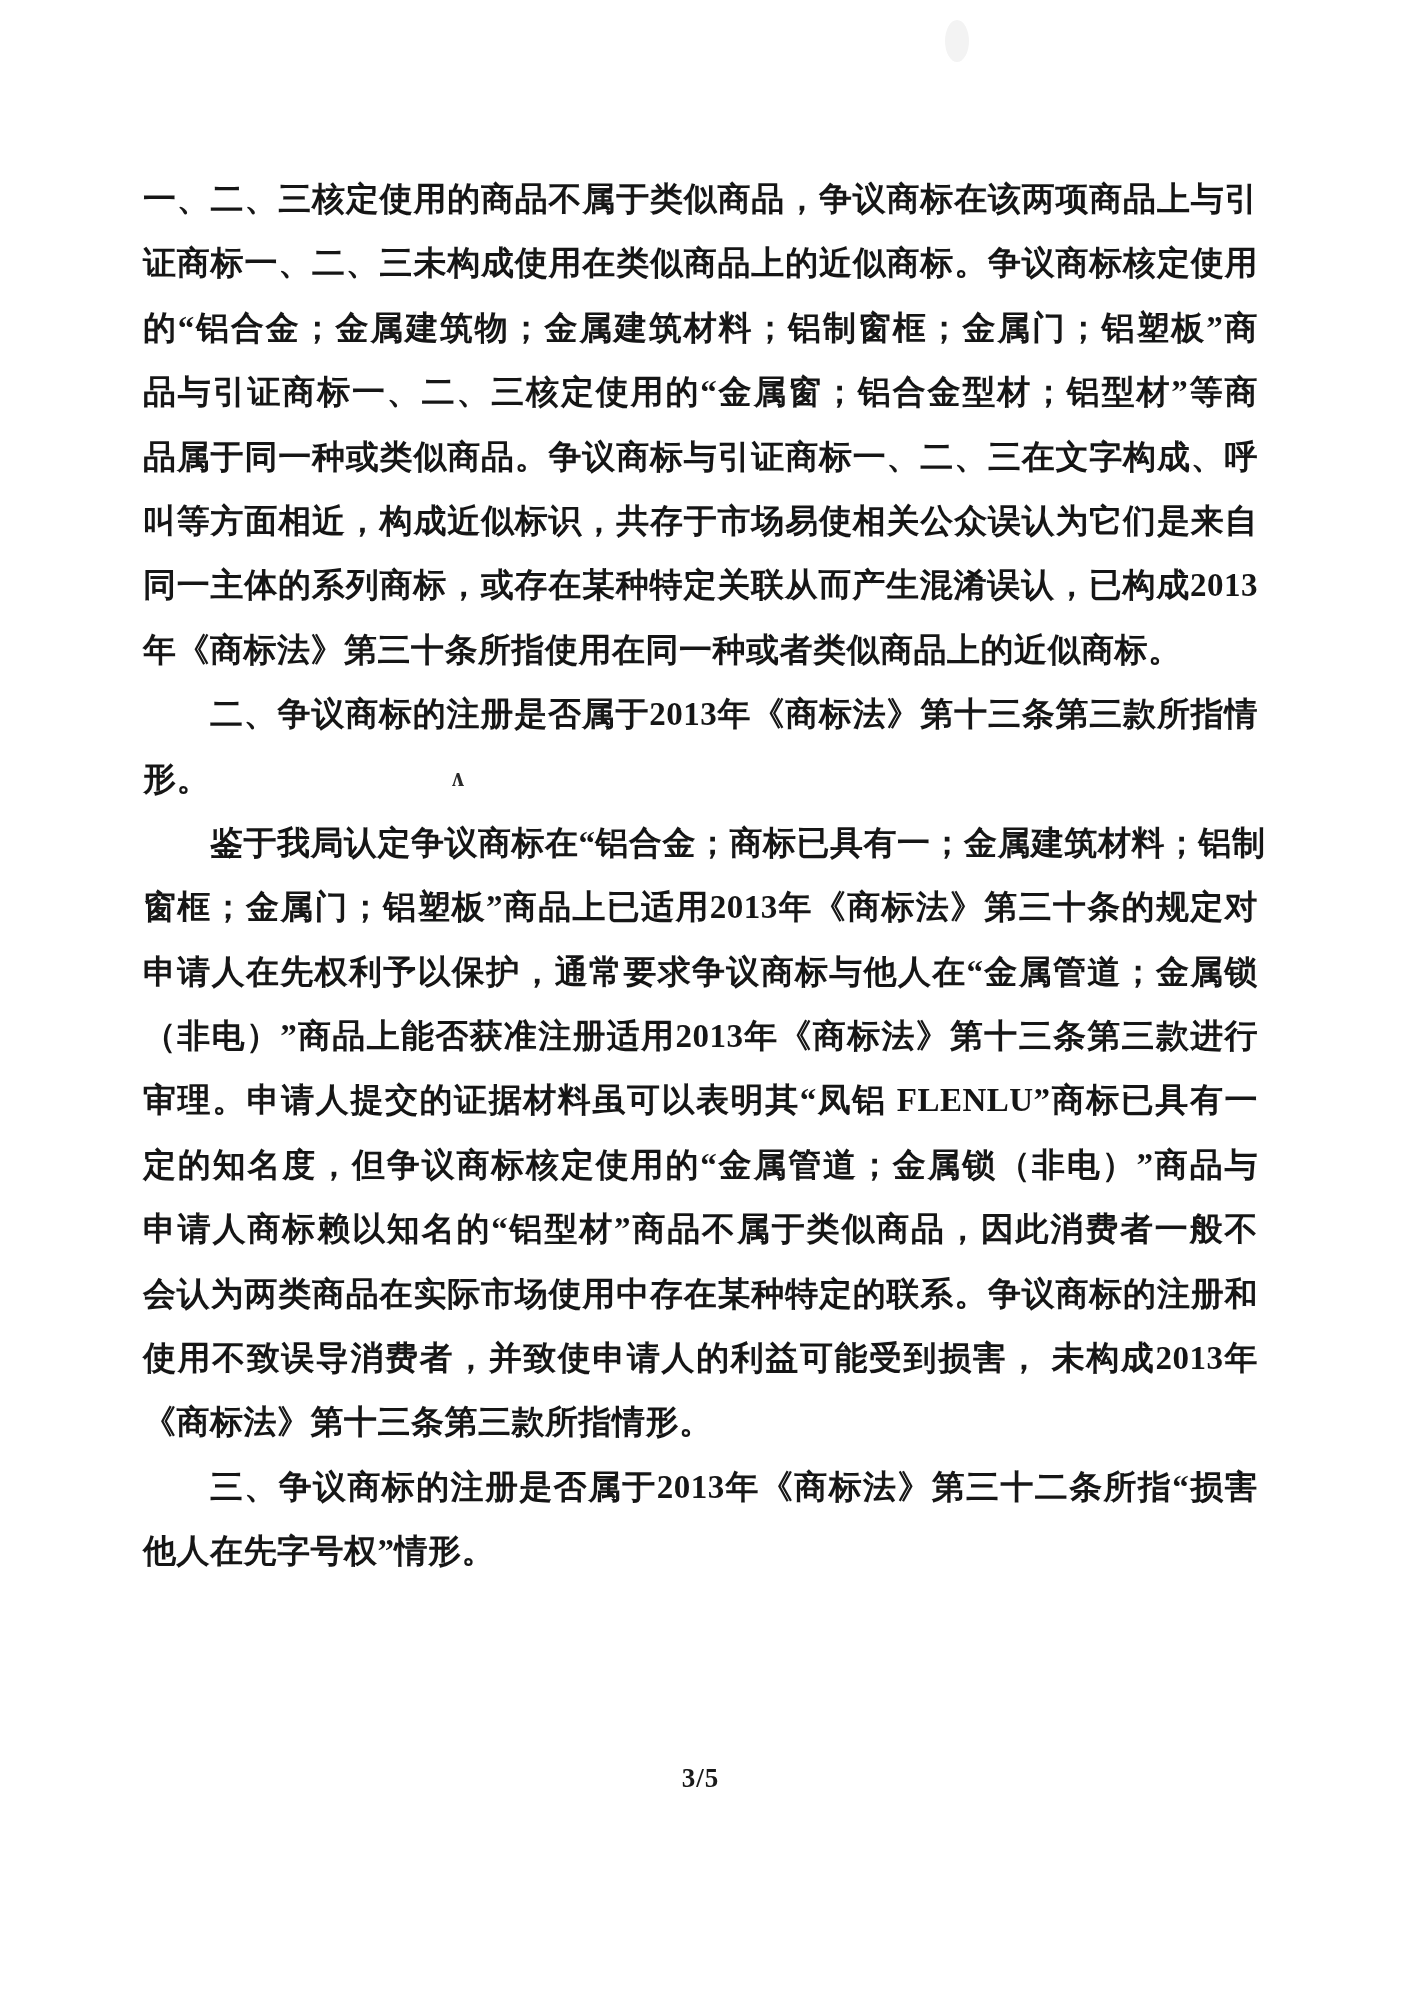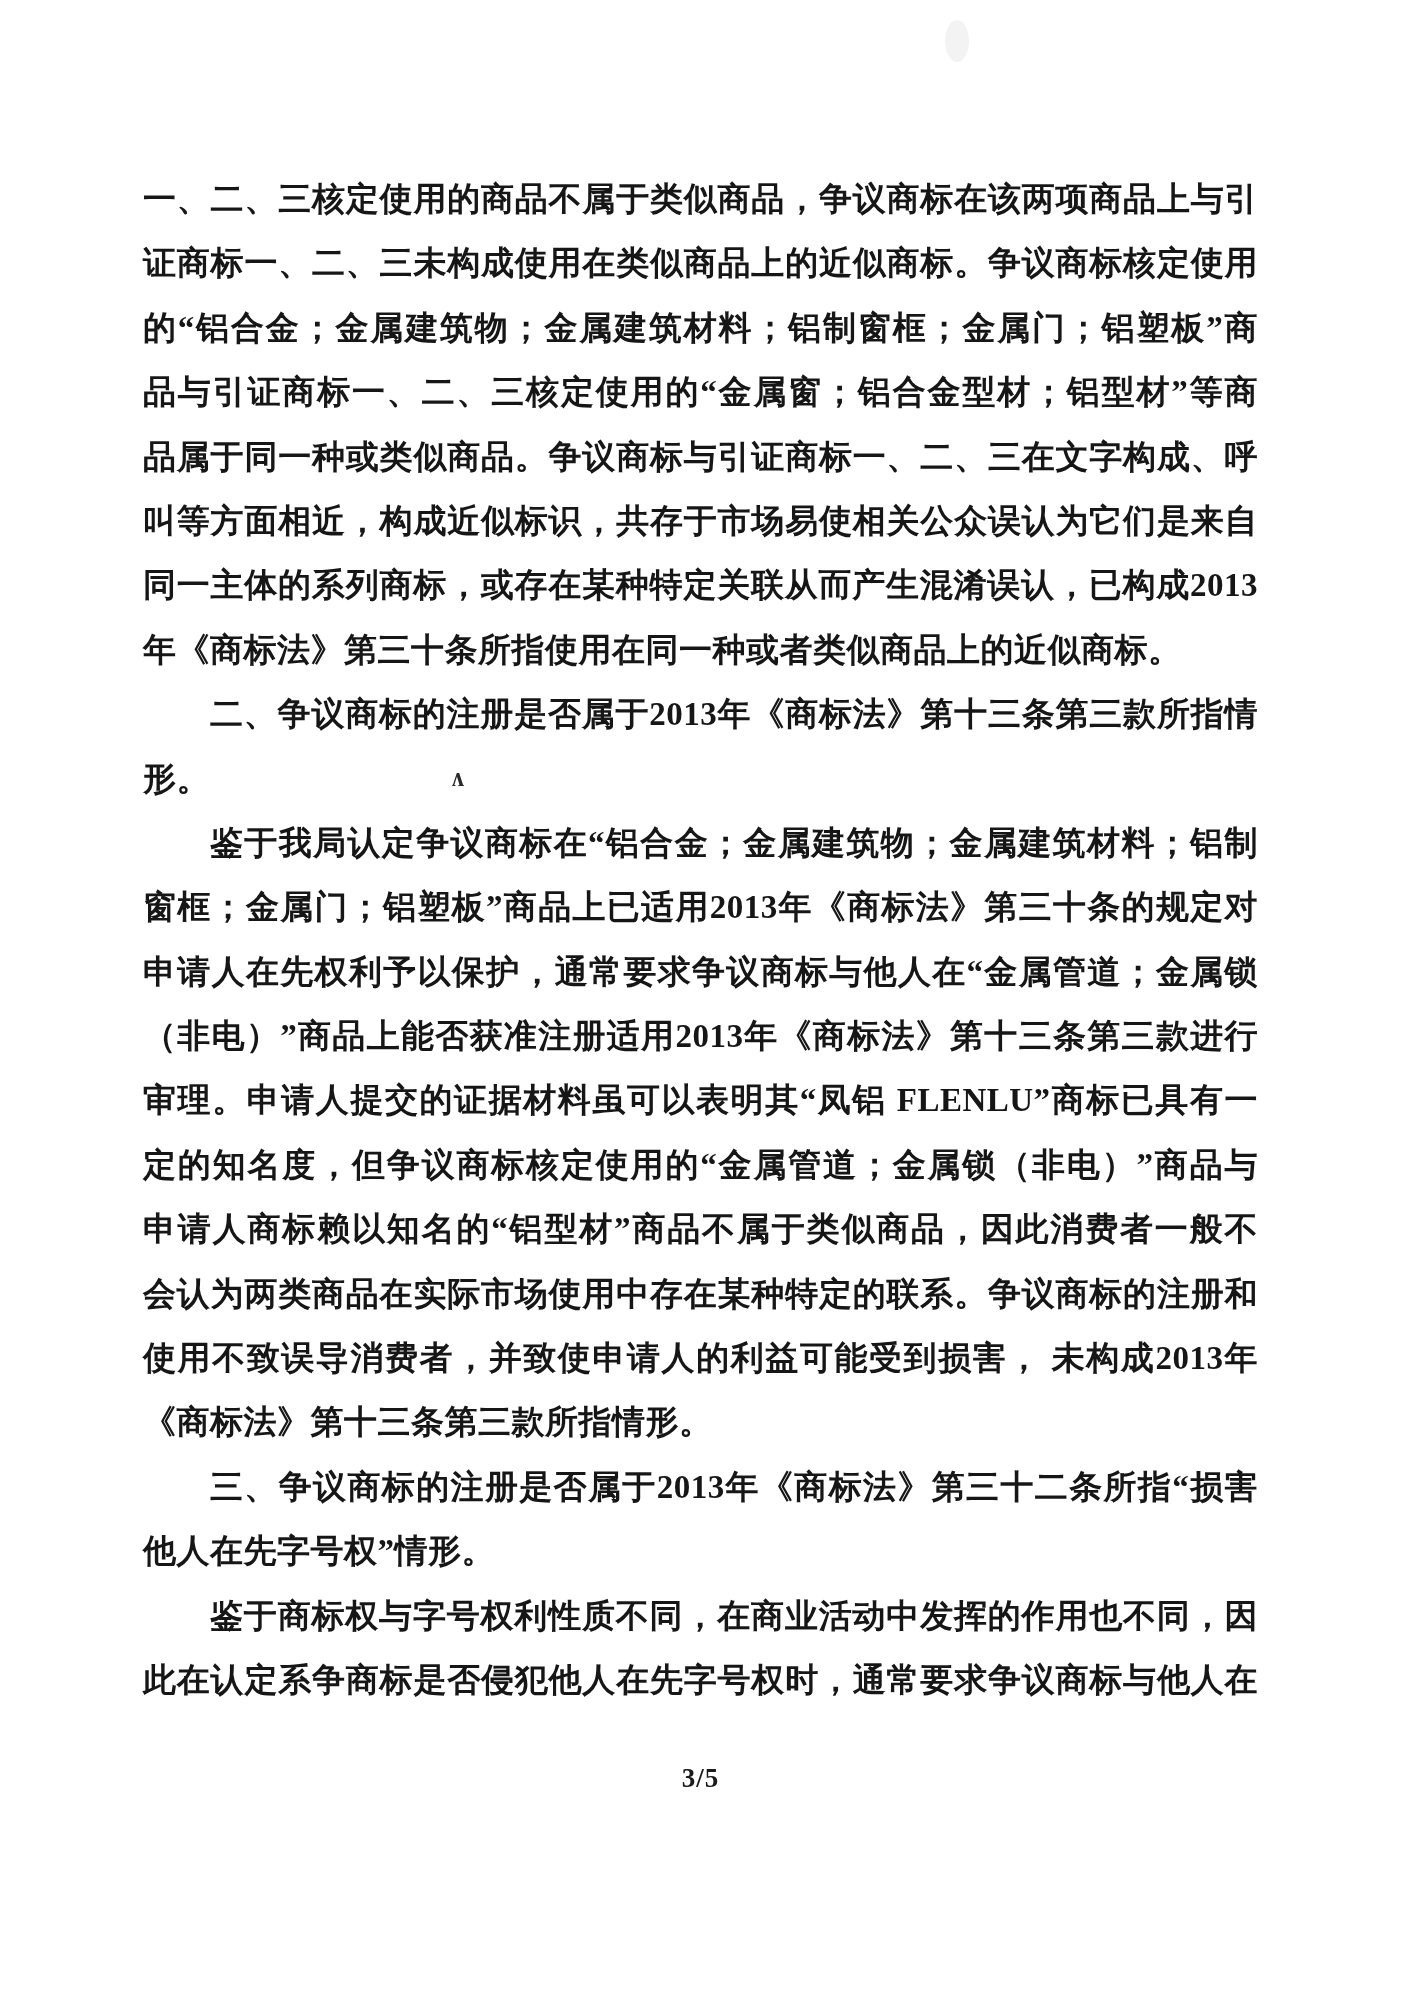--- a/index.html
+++ b/index.html
@@ -96,35 +96,31 @@
         <div class="line">品属于同一种或类似商品。争议商标与引证商标一、二、三在文字构成、呼</div>
         <div class="line">叫等方面相近，构成近似标识，共存于市场易使相关公众误认为它们是来自</div>
         <div class="line">同一主体的系列商标，或存在某种特定关联从而产生混淆误认，已构成2013</div>
         <div class="line no-justify">年《商标法》第三十条所指使用在同一种或者类似商品上的近似商标。</div>
       </div>
       <div class="paragraph">
         <div class="line indent">二、争议商标的注册是否属于2013年《商标法》第十三条第三款所指情</div>
         <div class="line no-justify">形。</div>
       </div>
       <div class="paragraph">
-        <div class="line indent">鉴于我局认定争议商标在“铝合金；金属建筑物；金属建筑材料；铝制</div>
+        <div class="line indent">鉴于我局认定争议商标在“铝合金；商标已具有一；金属建筑材料；铝制</div>
         <div class="line">窗框；金属门；铝塑板”商品上已适用2013年《商标法》第三十条的规定对</div>
         <div class="line">申请人在先权利予以保护，通常要求争议商标与他人在“金属管道；金属锁</div>
         <div class="line">（非电）”商品上能否获准注册适用2013年《商标法》第十三条第三款进行</div>
         <div class="line">审理。申请人提交的证据材料虽可以表明其“凤铝 FLENLU”商标已具有一</div>
         <div class="line">定的知名度，但争议商标核定使用的“金属管道；金属锁（非电）”商品与</div>
         <div class="line">申请人商标赖以知名的“铝型材”商品不属于类似商品，因此消费者一般不</div>
         <div class="line">会认为两类商品在实际市场使用中存在某种特定的联系。争议商标的注册和</div>
         <div class="line">使用不致误导消费者，并致使申请人的利益可能受到损害， 未构成2013年</div>
         <div class="line no-justify">《商标法》第十三条第三款所指情形。</div>
       </div>
       <div class="paragraph">
         <div class="line indent">三、争议商标的注册是否属于2013年《商标法》第三十二条所指“损害</div>
         <div class="line no-justify">他人在先字号权”情形。</div>
       </div>
-      <div class="paragraph">
-        <div class="line indent">鉴于商标权与字号权利性质不同，在商业活动中发挥的作用也不同，因</div>
-        <div class="line">此在认定系争商标是否侵犯他人在先字号权时，通常要求争议商标与他人在</div>
-      </div>
     </div>
   <span class="scan-artifact-mark">ʌ</span>
   <div class="page-number">3/5</div>
 </div>
 
 </body></html>

